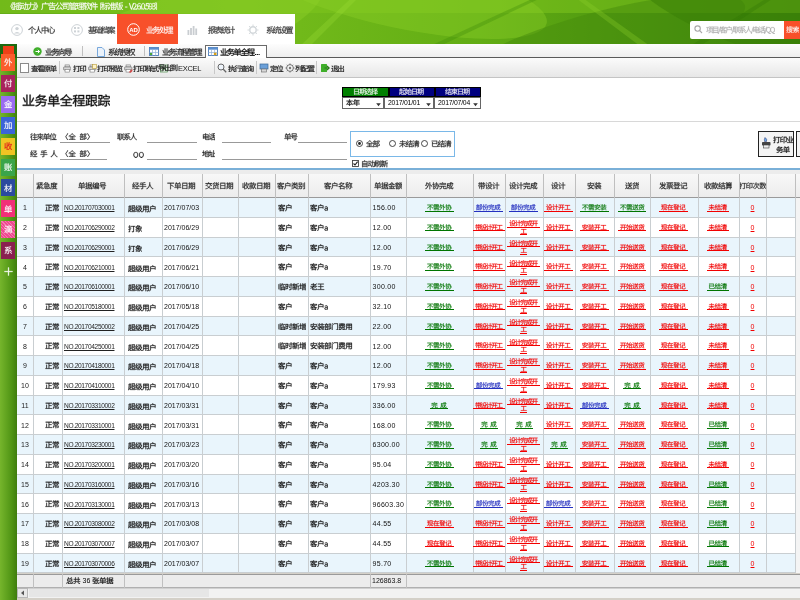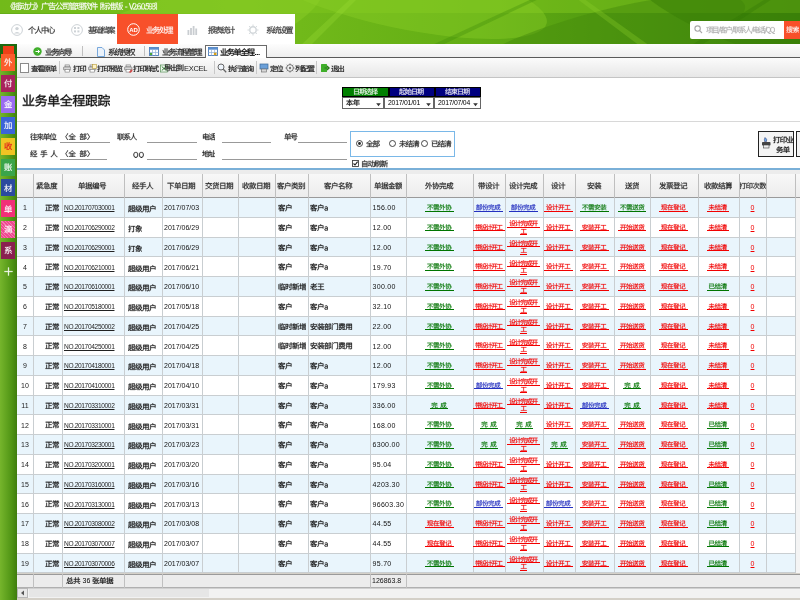--- a/index.html
+++ b/index.html
@@ -285,21 +285,21 @@
       <use href="#g6253" x="0"></use>
       <use href="#g5370" x="208"></use>
       <use href="#g6837" x="416"></use>
       <use href="#g5f0f" x="624"></use>
     </svg>
   </div>
 <svg class="ab" style="left:160px;top:63.5px" width="8" height="9" viewBox="0 0 10 10">
 <rect x="0.6" y="0.6" width="8.8" height="8.8" fill="#eef7ee" stroke="#4a8a4a" stroke-width="0.8"></rect>
 <path d="M2.2 2.5 L7.8 7.5 M7.8 2.5 L2.2 7.5" stroke="#2f7a2f" stroke-width="1.2"></path>
 </svg>
-<div class="ab fx" style="left:164px;top:63.5px">
+<div class="ab fx" style="left:158px;top:63.5px">
     <svg class="t" style="width:20.0px;height:7.5px;fill:#1a1a1a;stroke:#1a1a1a;stroke-width:7;" viewBox="0 0 666 250">
       <use href="#g5bfc" x="0"></use>
       <use href="#g51fa" x="208"></use>
       <use href="#g5230" x="416"></use>
     </svg>
     <span style="font-size:7.5px;letter-spacing:-0.3px;color:#1a1a1a">EXCEL</span>
   </div>
 <div class="ab" style="left:213.5px;top:61px;width:1px;height:13px;background:#c8c8c8"></div>
 <svg class="ab" style="left:217px;top:63px" width="10" height="10" viewBox="0 0 10 10">
 <circle cx="4" cy="4" r="3" fill="#eef4fb" stroke="#666" stroke-width="1"></circle>

